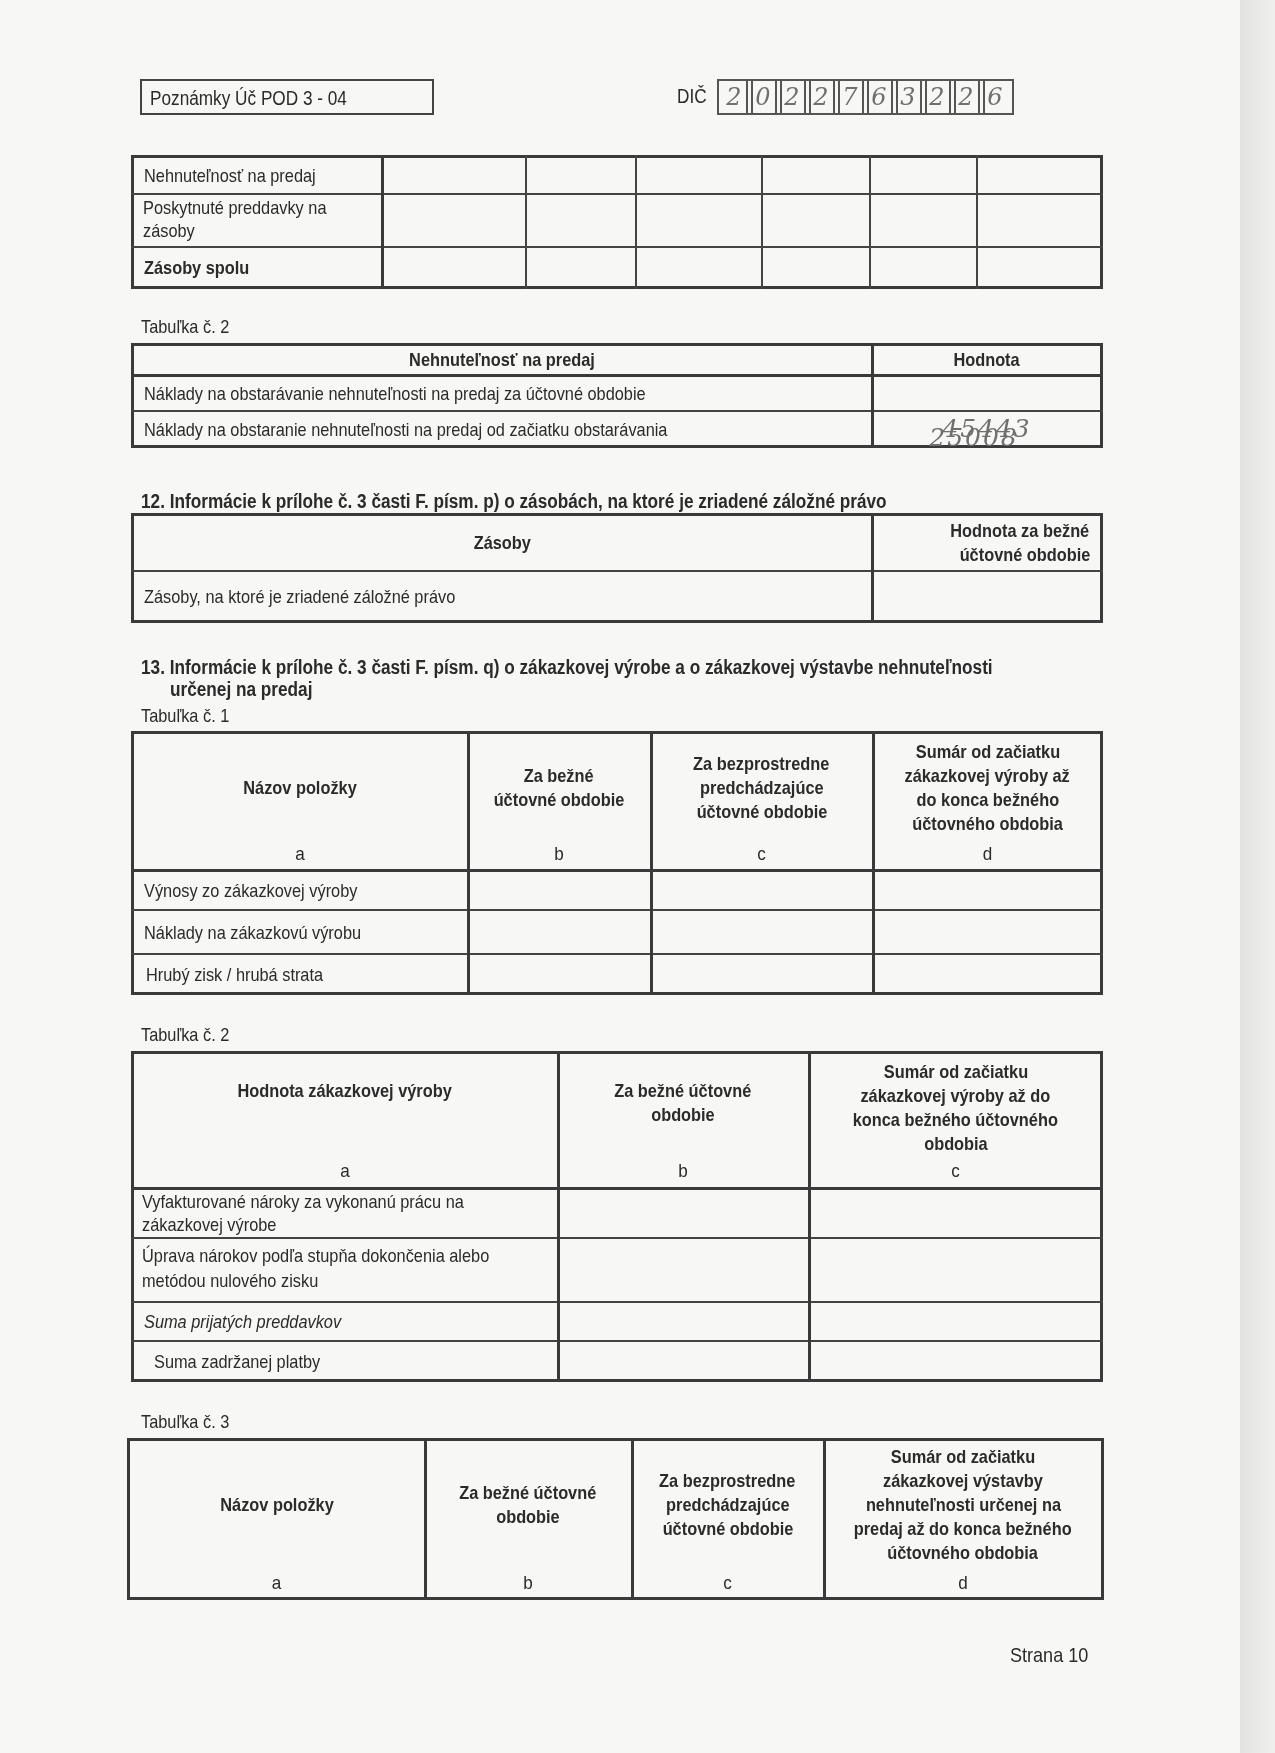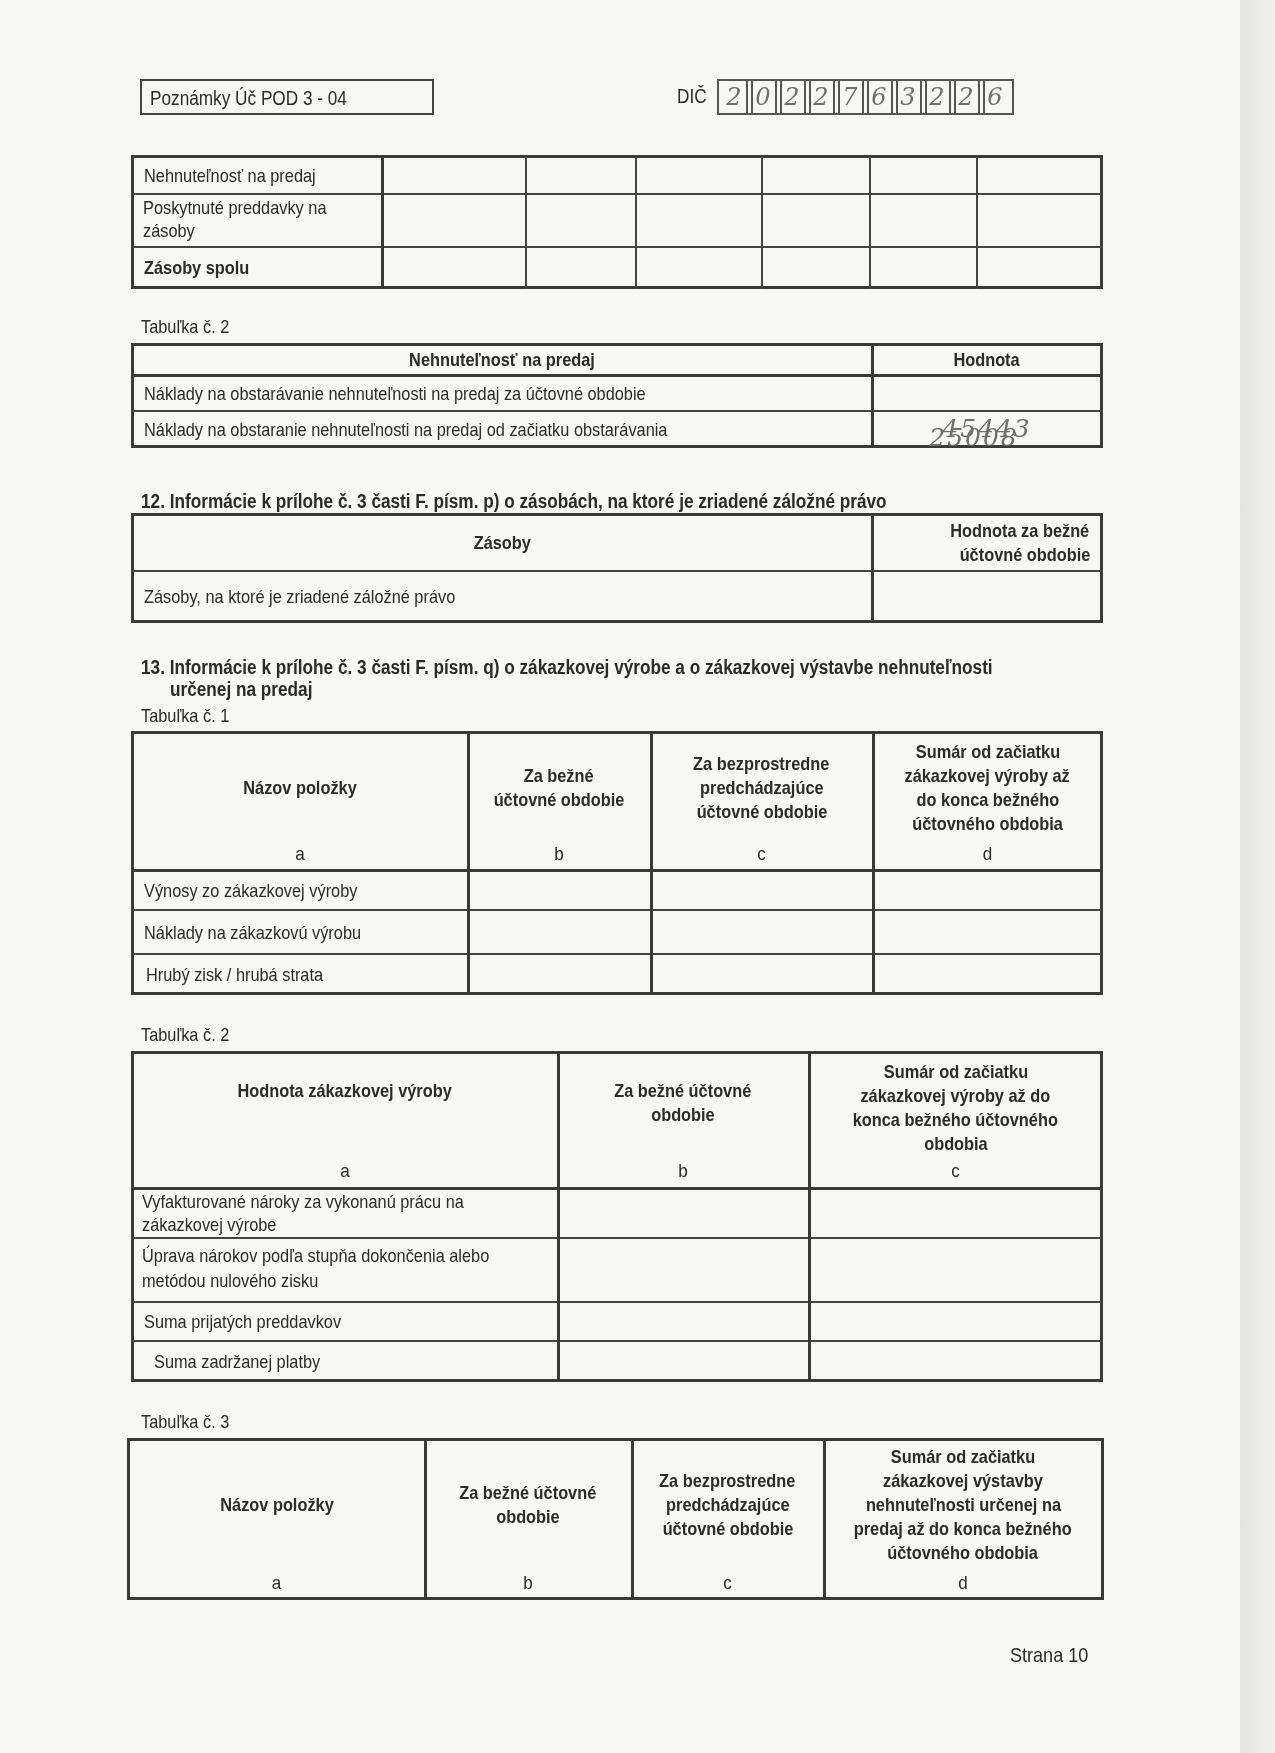--- a/index.html
+++ b/index.html
@@ -209,21 +209,21 @@
 <div class="letter" style="left:810px;top:1160px;width:291px;">c</div>
 
 <div class="abs" style="left:142px;top:1190px;">
   <div class="txt" style="line-height:23px;">Vyfakturované nároky za vykonanú prácu na</div>
   <div class="txt" style="line-height:23px;">zákazkovej výrobe</div>
 </div>
 <div class="abs" style="left:142px;top:1243px;">
   <div class="txt" style="line-height:25px;">Úprava nárokov podľa stupňa dokončenia alebo</div>
   <div class="txt" style="line-height:25px;">metódou nulového zisku</div>
 </div>
-<div class="cell" style="left:134px;top:1303px;width:422px;height:37px;">
+<div class="cell" style="left:134px;top:1303px;width:422px;height:37px;font-style:italic;">
     <span>Suma prijatých preddavkov</span>
   </div>
 <div class="cell" style="left:134px;top:1342px;width:422px;height:38px;margin-left:10px;">
     <span>Suma zadržanej platby</span>
   </div>
 
 <div class="abs txt" style="left:141px;top:1411px;">Tabuľka č. 3</div>
 <div class="tbl" style="left:127px;top:1438px;width:977px;height:162px;"></div>
 <div class="vl thick" style="left:424px;top:1438px;height:162px;"></div>
 <div class="vl thick" style="left:631px;top:1438px;height:162px;"></div>

